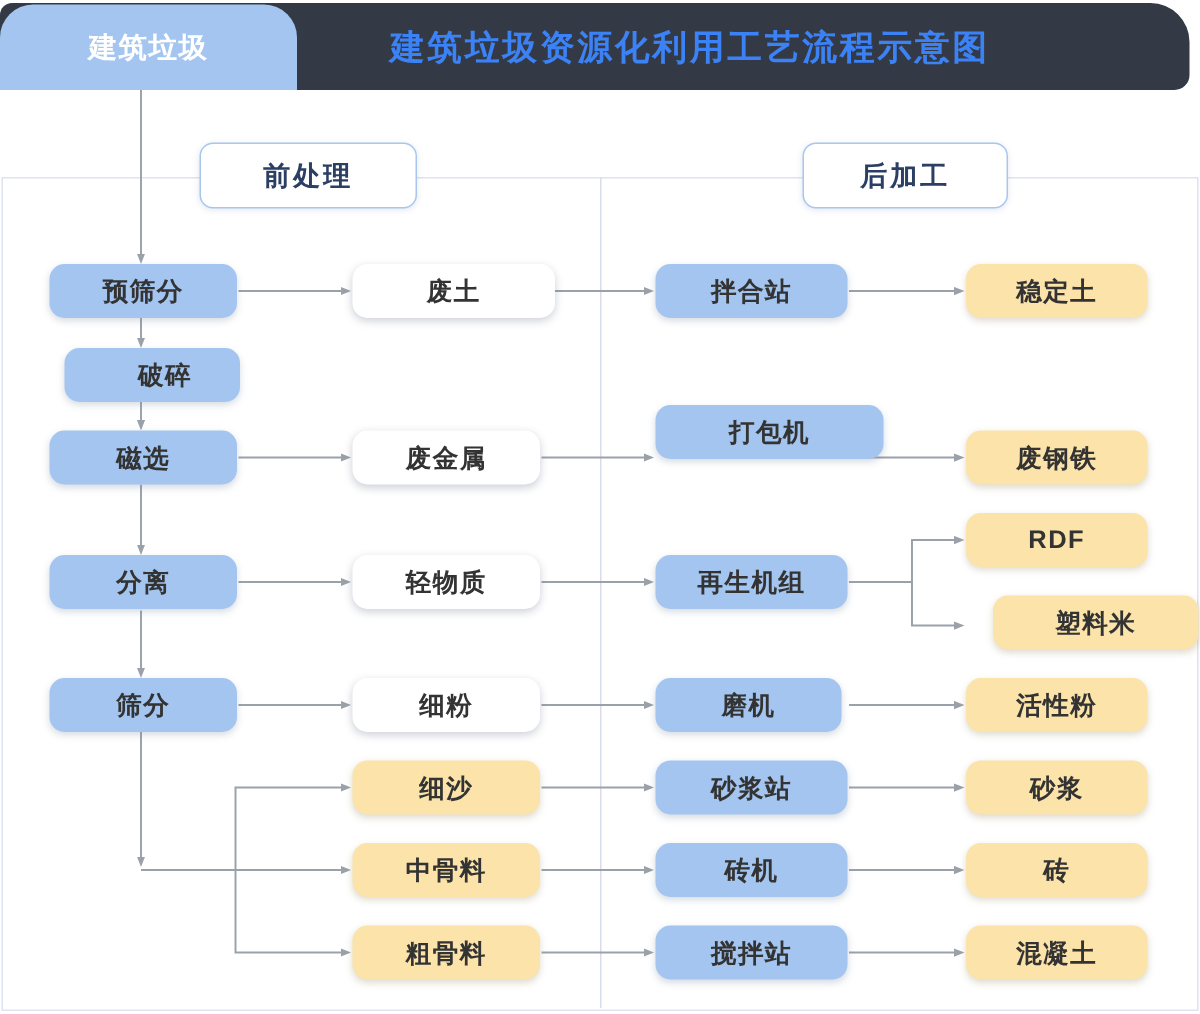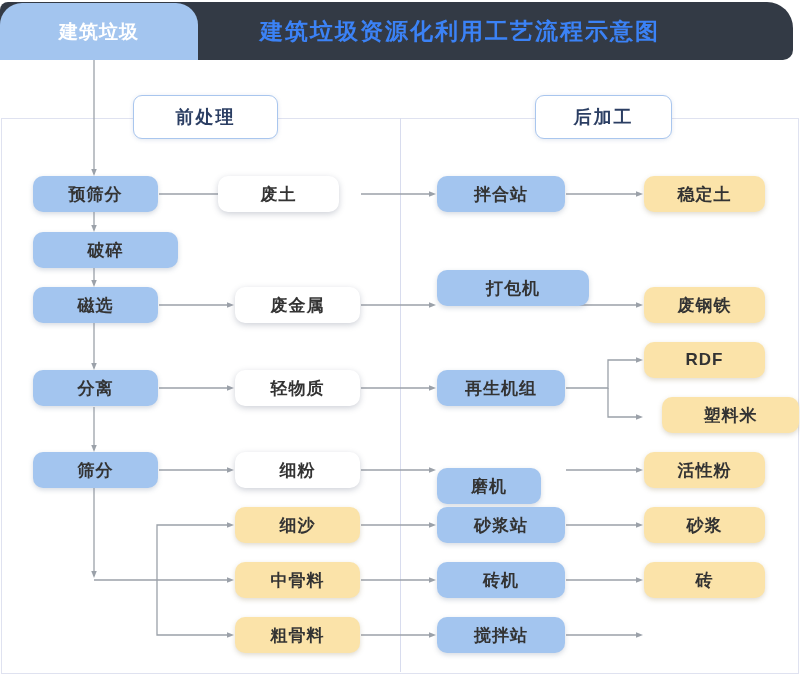--- a/index.html
+++ b/index.html
@@ -103,42 +103,43 @@
       <path d="M566,388 H608 V360 H637" marker-end="url(#arr)"></path>
       <path d="M608,388 V417 H637" marker-end="url(#arr)"></path>
       <path d="M566,470 H637" marker-end="url(#arr)"></path>
       <path d="M566,525 H637" marker-end="url(#arr)"></path>
       <path d="M566,580 H637" marker-end="url(#arr)"></path>
       <path d="M566,635 H637" marker-end="url(#arr)"></path>
     </g>
   </svg>
 
   <div class="node blue" style="left:33px;top:176px;width:125px;">预筛分</div>
-  <div class="node blue" style="left:33px;top:232px;width:145px;">破碎</div>
+  <div class="node blue" style="left:43px;top:232px;width:100px;padding-left:17px;">破碎</div>
   <div class="node blue" style="left:33px;top:287px;width:125px;">磁选</div>
   <div class="node blue" style="left:33px;top:370px;width:125px;">分离</div>
   <div class="node blue" style="left:33px;top:452px;width:125px;">筛分</div>
 
-  <div class="node white" style="left:218px;top:176px;width:121px;">废土</div>
+  <div class="node white" style="left:235px;top:176px;width:135px;">废土</div>
   <div class="node white" style="left:235px;top:287px;width:125px;">废金属</div>
   <div class="node white" style="left:235px;top:370px;width:125px;">轻物质</div>
   <div class="node white" style="left:235px;top:452px;width:125px;">细粉</div>
   <div class="node yellow" style="left:235px;top:507px;width:125px;">细沙</div>
   <div class="node yellow" style="left:235px;top:562px;width:125px;">中骨料</div>
   <div class="node yellow" style="left:235px;top:617px;width:125px;">粗骨料</div>
 
   <div class="node blue" style="left:437px;top:176px;width:128px;">拌合站</div>
   <div class="node blue" style="left:437px;top:270px;width:152px;font-family:Liberation Serif, serif;">打包机</div>
   <div class="node blue" style="left:437px;top:370px;width:128px;">再生机组</div>
-  <div class="node blue" style="left:437px;top:452px;width:104px;margin-top:16px;">磨机</div>
+  <div class="node blue" style="left:437px;top:452px;width:124px;">磨机</div>
   <div class="node blue" style="left:437px;top:507px;width:128px;">砂浆站</div>
   <div class="node blue" style="left:437px;top:562px;width:128px;">砖机</div>
   <div class="node blue" style="left:437px;top:617px;width:128px;">搅拌站</div>
 
   <div class="node yellow" style="left:644px;top:176px;width:121px;">稳定土</div>
   <div class="node yellow" style="left:644px;top:287px;width:121px;">废钢铁</div>
   <div class="node yellow" style="left:644px;top:342px;width:121px;">RDF</div>
   <div class="node yellow" style="left:644px;top:397px;width:137px;margin-left:18px;">塑料米</div>
   <div class="node yellow" style="left:644px;top:452px;width:121px;">活性粉</div>
   <div class="node yellow" style="left:644px;top:507px;width:121px;">砂浆</div>
   <div class="node yellow" style="left:644px;top:562px;width:121px;">砖</div>
+  <div class="node yellow" style="left:644px;top:617px;width:121px;">混凝土</div>
 
 </div>
 
 </body></html>

